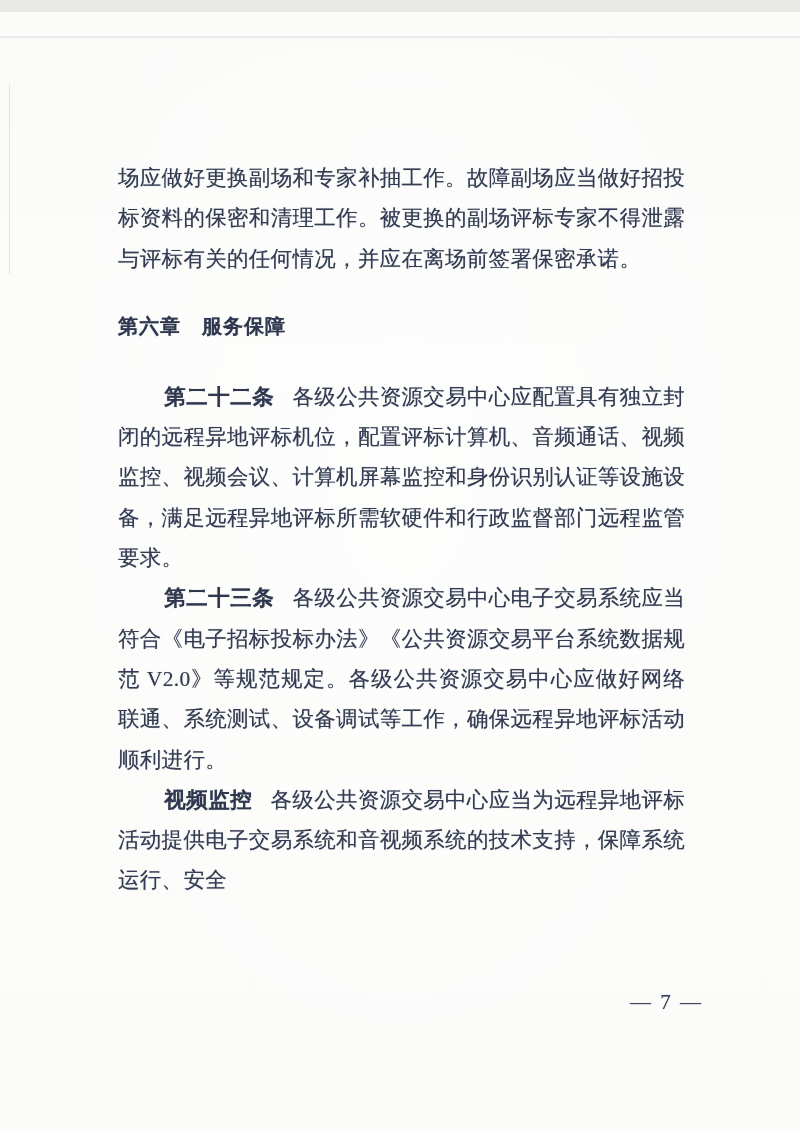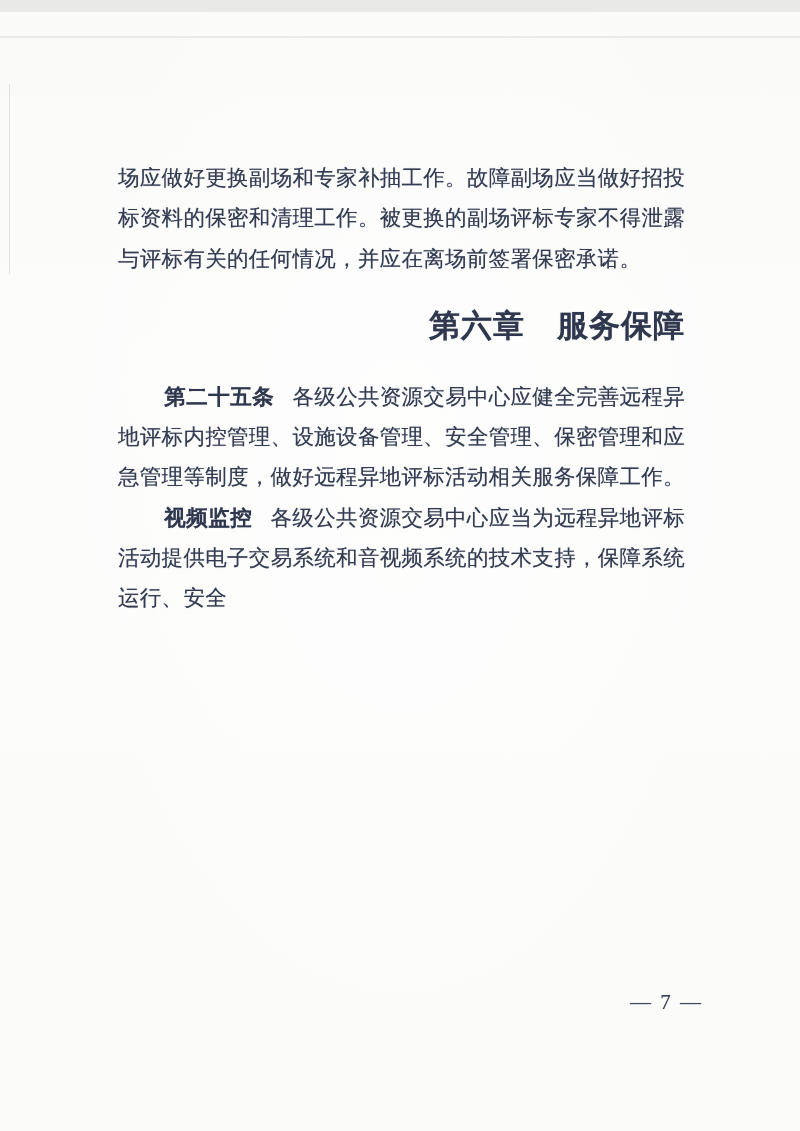--- a/index.html
+++ b/index.html
@@ -47,23 +47,23 @@
     letter-spacing: 0.3px;
     text-shadow: 0 0 0.8px rgba(51,60,82,0.55);
   }
   .body-text.indent {
     text-indent: 2.15em;
   }
   .chapter-heading {
     margin: 27px 0 31px 0;
     font-family: "Liberation Sans", "DejaVu Sans", sans-serif;
     font-weight: 700;
-    font-size: 31px;
+    font-size: 20px;
     line-height: 40px;
-    text-align: right;
+    text-align: left;
     letter-spacing: 1px;
     color: #2e374d;
     text-shadow: 0 0 0.8px rgba(46,55,77,0.6);
   }
   .article-num {
     font-family: "Liberation Sans", "DejaVu Sans", sans-serif;
     font-weight: 700;
     color: #2e374d;
     margin-right: 0.85em;
     letter-spacing: 0.5px;
@@ -85,26 +85,29 @@
 
   <div class="scan-band-top"></div>
   <div class="scan-line-left"></div>
 
   <div class="content">
 
     <p class="body-text">场应做好更换副场和专家补抽工作。故障副场应当做好招投标资料的保密和清理工作。被更换的副场评标专家不得泄露与评标有关的任何情况，并应在离场前签署保密承诺。</p>
 
     <div class="chapter-heading">第六章　服务保障</div>
 
+    <p class="body-text indent">
+      <span class="article-num">第二十二条</span><span>各级公共资源交易中心应配置具有独立封闭的远程异地评标机位，配置评标计算机、音频通话、视频监控、视频会议、计算机屏幕监控和身份识别认证等设施设备，满足远程异地评标所需软硬件和行政监督部门远程监管要求。</span>
+    </p>
+
+    <p class="body-text indent">
+      <span class="article-num">第二十三条</span><span>各级公共资源交易中心电子交易系统应当符合《电子招标投标办法》《公共资源交易平台系统数据规范 V2.0》等规范规定。各级公共资源交易中心应做好网络联通、系统测试、设备调试等工作，确保远程异地评标活动顺利进行。</span>
+    </p>
 
 
-
-    <p class="body-text indent">
-      <span class="article-num">第二十五条</span><span>各级公共资源交易中心应健全完善远程异地评标内控管理、设施设备管理、安全管理、保密管理和应急管理等制度，做好远程异地评标活动相关服务保障工作。</span>
-    </p>
 
     <p class="body-text indent">
       <span class="article-num">视频监控</span><span>各级公共资源交易中心应当为远程异地评标活动提供电子交易系统和音视频系统的技术支持，保障系统运行、安全</span>
     </p>
 
   </div>
 
   <div class="page-number">— 7 —</div>
 
 </div>

